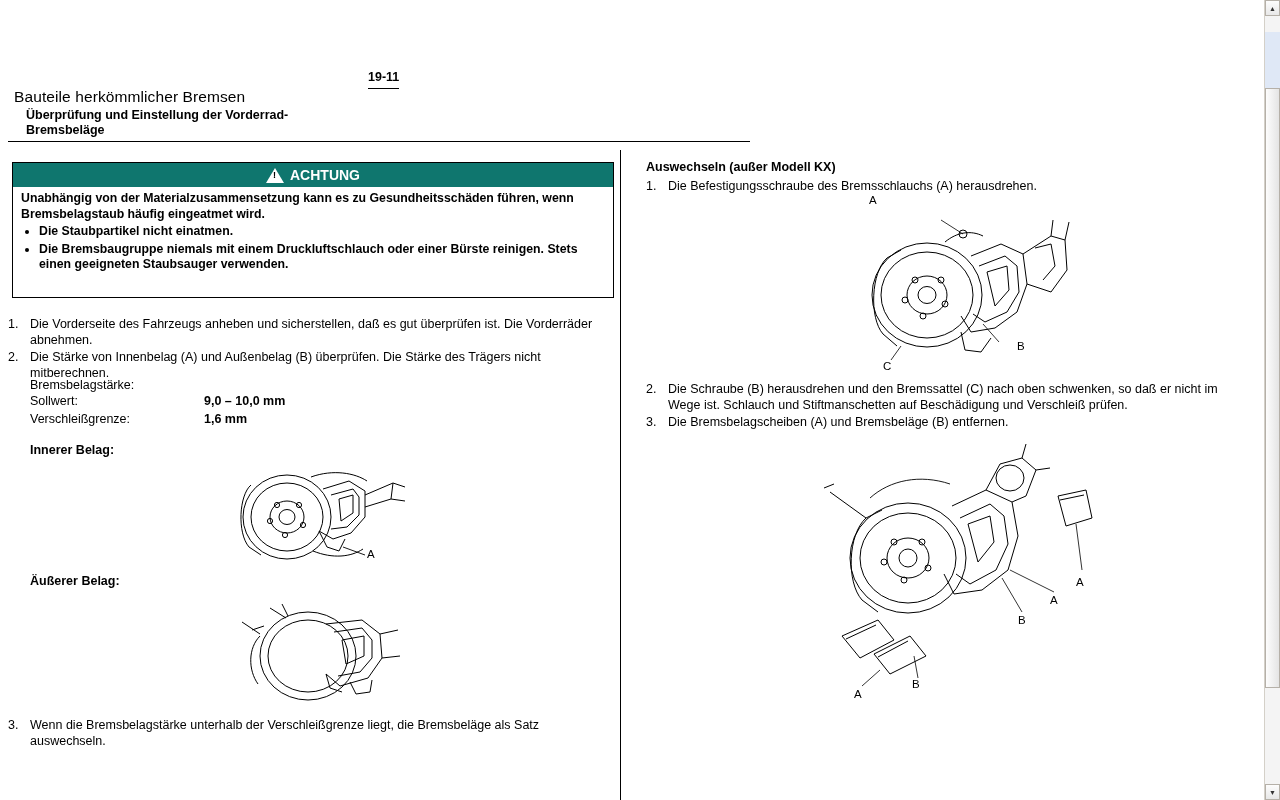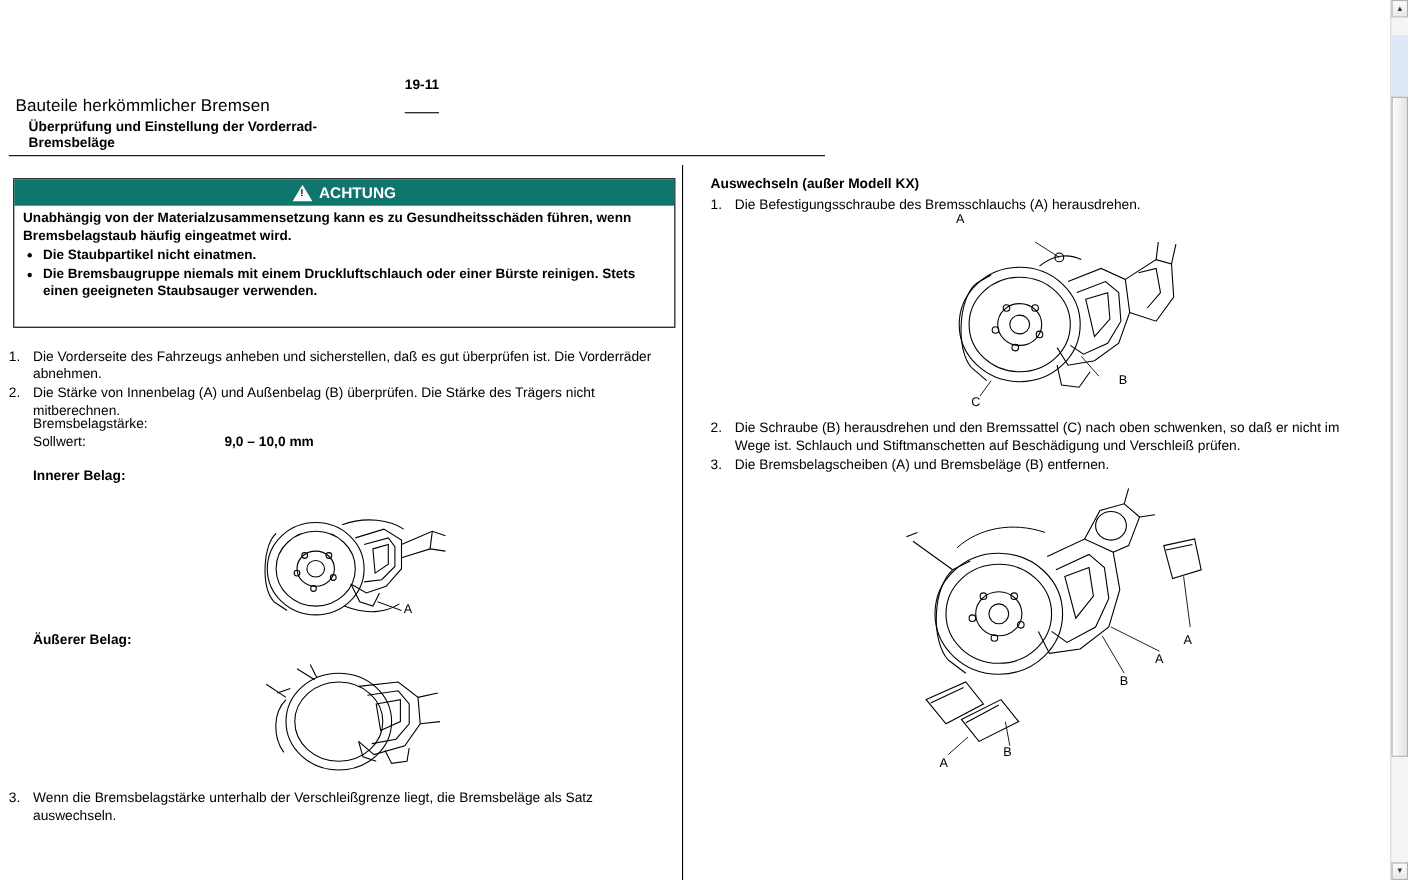--- a/index.html
+++ b/index.html
@@ -46,21 +46,21 @@
     background: #dfe8f6;
   }
 
   
   .content { position: absolute; top: 0; left: 0; width: 1264px; height: 800px; }
 
   .page-number {
     position: absolute; left: 368px; top: 70px;
     font-size: 12.5px; font-weight: bold; color: #000;
     border-bottom: 1px solid #000;
-    padding-bottom: 18px;
+    padding-bottom: 4px;
     text-align: center;
   }
 
   .doc-title {
     position: absolute; left: 14px; top: 88px;
     font-size: 15.5px; color: #000;
     letter-spacing: 0.1px;
   }
   .doc-subtitle {
     position: absolute; left: 26px; top: 108px;
@@ -176,20 +176,24 @@
         <span class="n">2.</span>
         <span class="t">Die Stärke von Innenbelag (A) und Außenbelag (B) überprüfen. Die Stärke des Trägers nicht mitberechnen.</span>
       </div>
     </div>
 
     <div class="lc" style="top:378px;">
       <div class="spec-label" style="padding-left:22px;margin-top:0;">Bremsbelagstärke:</div>
       <div class="spec-row">
         <span class="k">Sollwert:</span>
         <span class="v">9,0 – 10,0 mm</span>
+      </div>
+      <div class="spec-row">
+        <span class="k">Verschleißgrenze:</span>
+        <span class="v">1,6 mm</span>
       </div>
       <div class="sub-label" style="margin-top:15px;">Innerer Belag:</div>
     </div>
 
     <div class="fig" style="left:215px; top:455px;">
       <svg width="200" height="120" viewBox="0 0 200 120">
         <g fill="none" stroke="#000" stroke-width="1">
 
           <ellipse cx="72" cy="62" rx="44" ry="42"></ellipse>
           <ellipse cx="72" cy="62" rx="36" ry="34"></ellipse>

